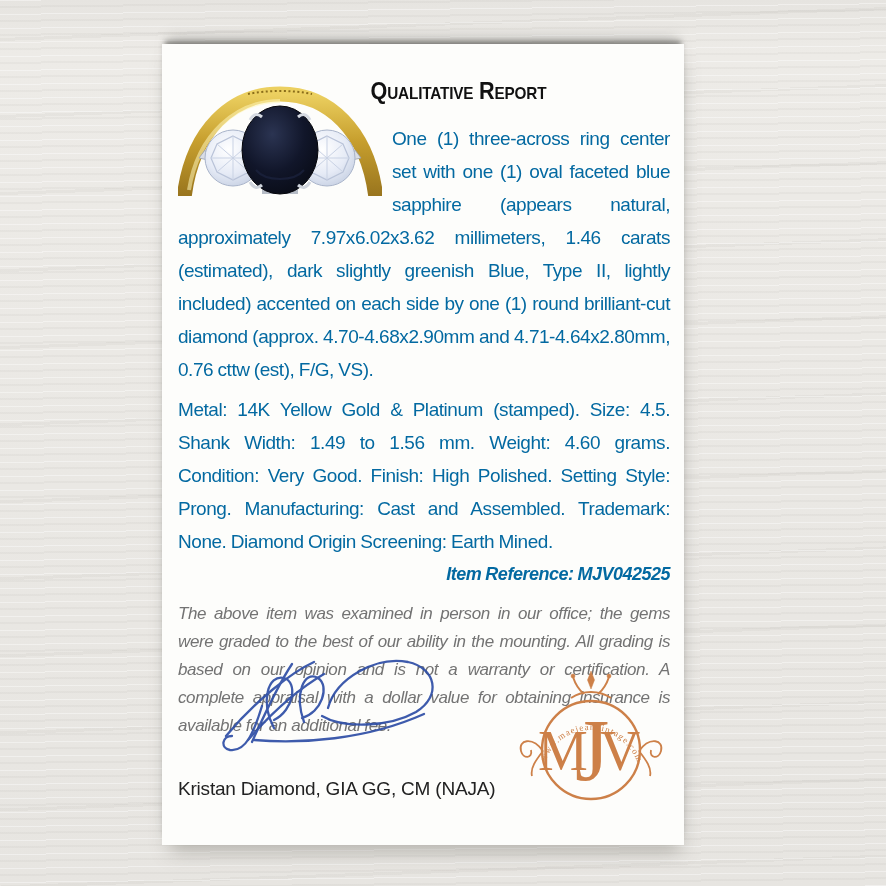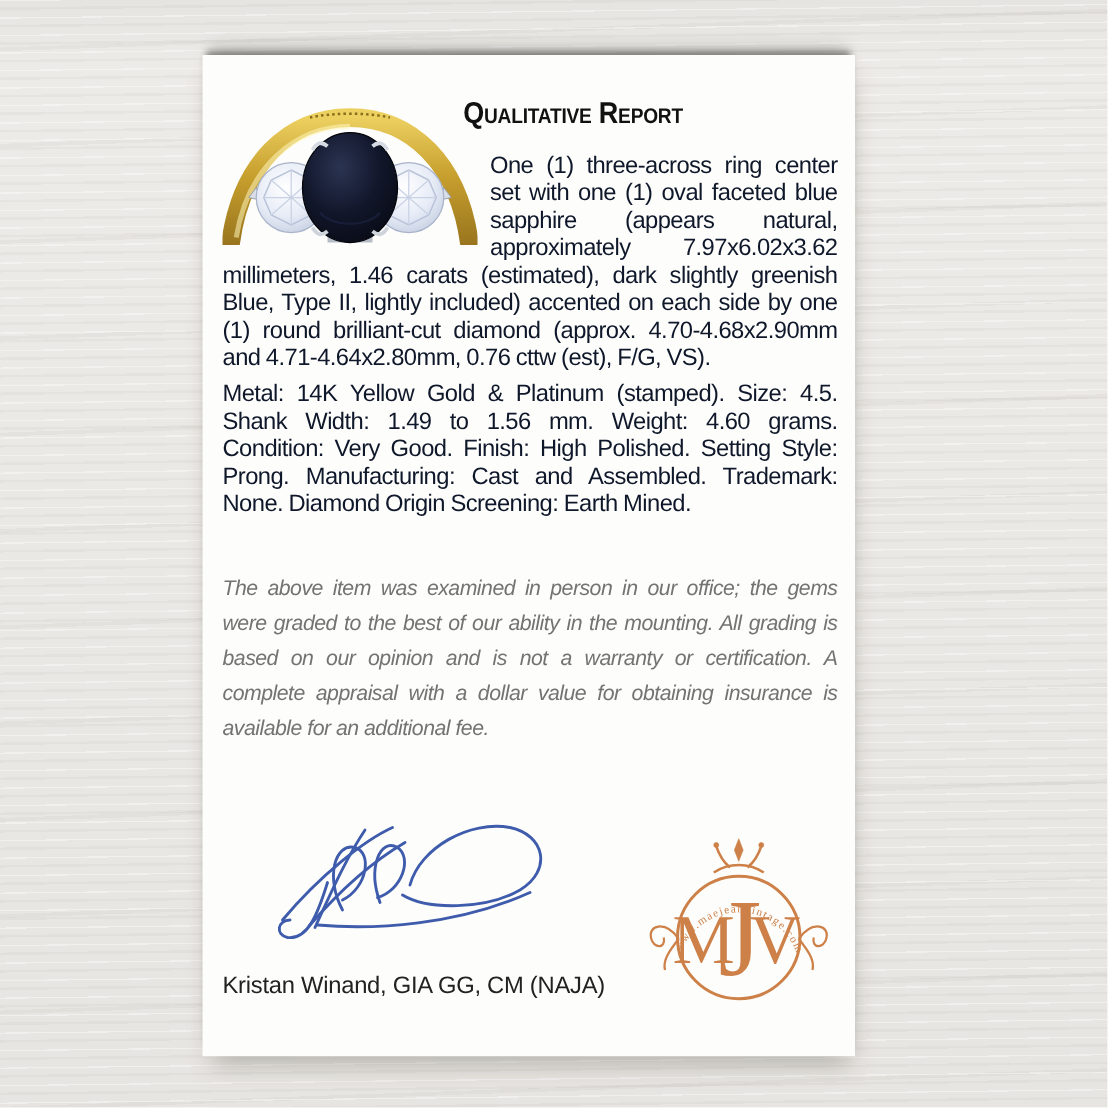--- a/index.html
+++ b/index.html
@@ -42,25 +42,25 @@
     letter-spacing:-0.2px;
     line-height:30px;
     margin:6px 0 16px 0;
     transform:scaleX(.9); transform-origin:left center;
     white-space:nowrap;
     color:#111;
   }
 
   .para{
     font-size:19px;
-    line-height:22px;
+    line-height:33px;
     letter-spacing:-0.45px;
     word-spacing:-0.5px;
     text-align:justify;
-    color:#0f172a;
+    color:#0369a1;
   }
   .para.details{ margin-top:7px; }
 
   .item-ref{
     float:right;
     font-weight:bold;
     font-style:italic;
     font-size:18px;
     letter-spacing:-0.5px;
   }
@@ -129,40 +129,40 @@
           <path d="M72,50 q5,-9 12,-3 M132,50 q-5,-9 -12,-3" stroke="#d6dae2" stroke-width="3" fill="none"></path>
           <path d="M72,112 q5,9 12,3 M132,112 q-5,9 -12,3" stroke="#cfd4dc" stroke-width="3" fill="none"></path>
         </g>
       </svg>
     </div>
 
     <h1 class="title">Qualitative Report</h1>
 
     <p class="para lead">One (1) three-across ring center set with one (1) oval faceted blue sapphire (appears natural, approximately 7.97x6.02x3.62 millimeters, 1.46 carats (estimated), dark slightly greenish Blue, Type II, lightly included) accented on each side by one (1) round brilliant-cut diamond (approx. 4.70-4.68x2.90mm and 4.71-4.64x2.80mm, 0.76 cttw (est), F/G, VS).</p>
 
-    <p class="para details"><span>Metal: 14K Yellow Gold &amp; Platinum (stamped). Size: 4.5. Shank Width: 1.49 to 1.56 mm. Weight: 4.60 grams. Condition: Very Good. Finish: High Polished. Setting Style: Prong. Manufacturing: Cast and Assembled. Trademark: None. Diamond Origin Screening: Earth Mined.</span></p>
+    <p class="para details"><span>Metal: 14K Yellow Gold &amp; Platinum (stamped). Size: 4.5. Shank Width: 1.49 to 1.56 mm. Weight: 4.60 grams. Condition: Very Good. Finish: High Polished. Setting Style: Prong. Manufacturing: Cast and Assembled. Trademark: None. Diamond Origin Screening: Earth Mined.</span><span class="item-ref">Item Reference: MJV042525</span></p>
 
     <p class="disclaimer">The above item was examined in person in our office; the gems were graded to the best of our ability in the mounting. All grading is based on our opinion and is not a warranty or certification. A complete appraisal with a dollar value for obtaining insurance is available for an additional fee.</p>
 
     <div class="signature">
       <svg viewBox="0 0 250 112" width="250" height="112">
         <g fill="none" stroke="#2e4ea6" stroke-width="2.3" stroke-linecap="round" opacity="0.92">
           <path d="M30,92 C60,56 96,28 118,18"></path>
           <path d="M52,96 C78,66 104,44 128,30"></path>
           <path d="M96,20 C80,44 68,72 56,98"></path>
           <path d="M78,84 C64,58 72,30 88,34 C102,38 98,66 78,76"></path>
           <path d="M108,78 C98,50 108,26 122,34 C134,42 126,68 106,74"></path>
           <path d="M132,64 C140,34 180,12 212,18 C240,24 246,52 220,68 C192,84 146,84 126,72"></path>
           <path d="M58,96 C104,100 170,96 228,70"></path>
           <path d="M66,62 C58,88 50,108 34,106 C24,104 26,92 36,92"></path>
         </g>
       </svg>
     </div>
 
-    <div class="appraiser">Kristan Winand, GIA GG, CM (NAJA)</div>
+    <div class="appraiser">Kristan Diamond, GIA GG, CM (NAJA)</div>
 
     <div class="logo">
       <svg viewBox="0 0 150 138" width="150" height="138">
         <g stroke="#cd8048" fill="#cd8048">
           <path d="M75,3 l3.5,9 -3.5,9 -3.5,-9 z" stroke-width="0.5"></path>
           <path d="M57,9 c2,6 6,13 11,17" fill="none" stroke-width="2"></path>
           <circle cx="57" cy="8" r="2" stroke-width="0.5"></circle>
           <path d="M93,9 c-2,6 -6,13 -11,17" fill="none" stroke-width="2"></path>
           <circle cx="93" cy="8" r="2" stroke-width="0.5"></circle>
           <path d="M55,30 c12,-8 28,-8 40,0" fill="none" stroke-width="2"></path>

